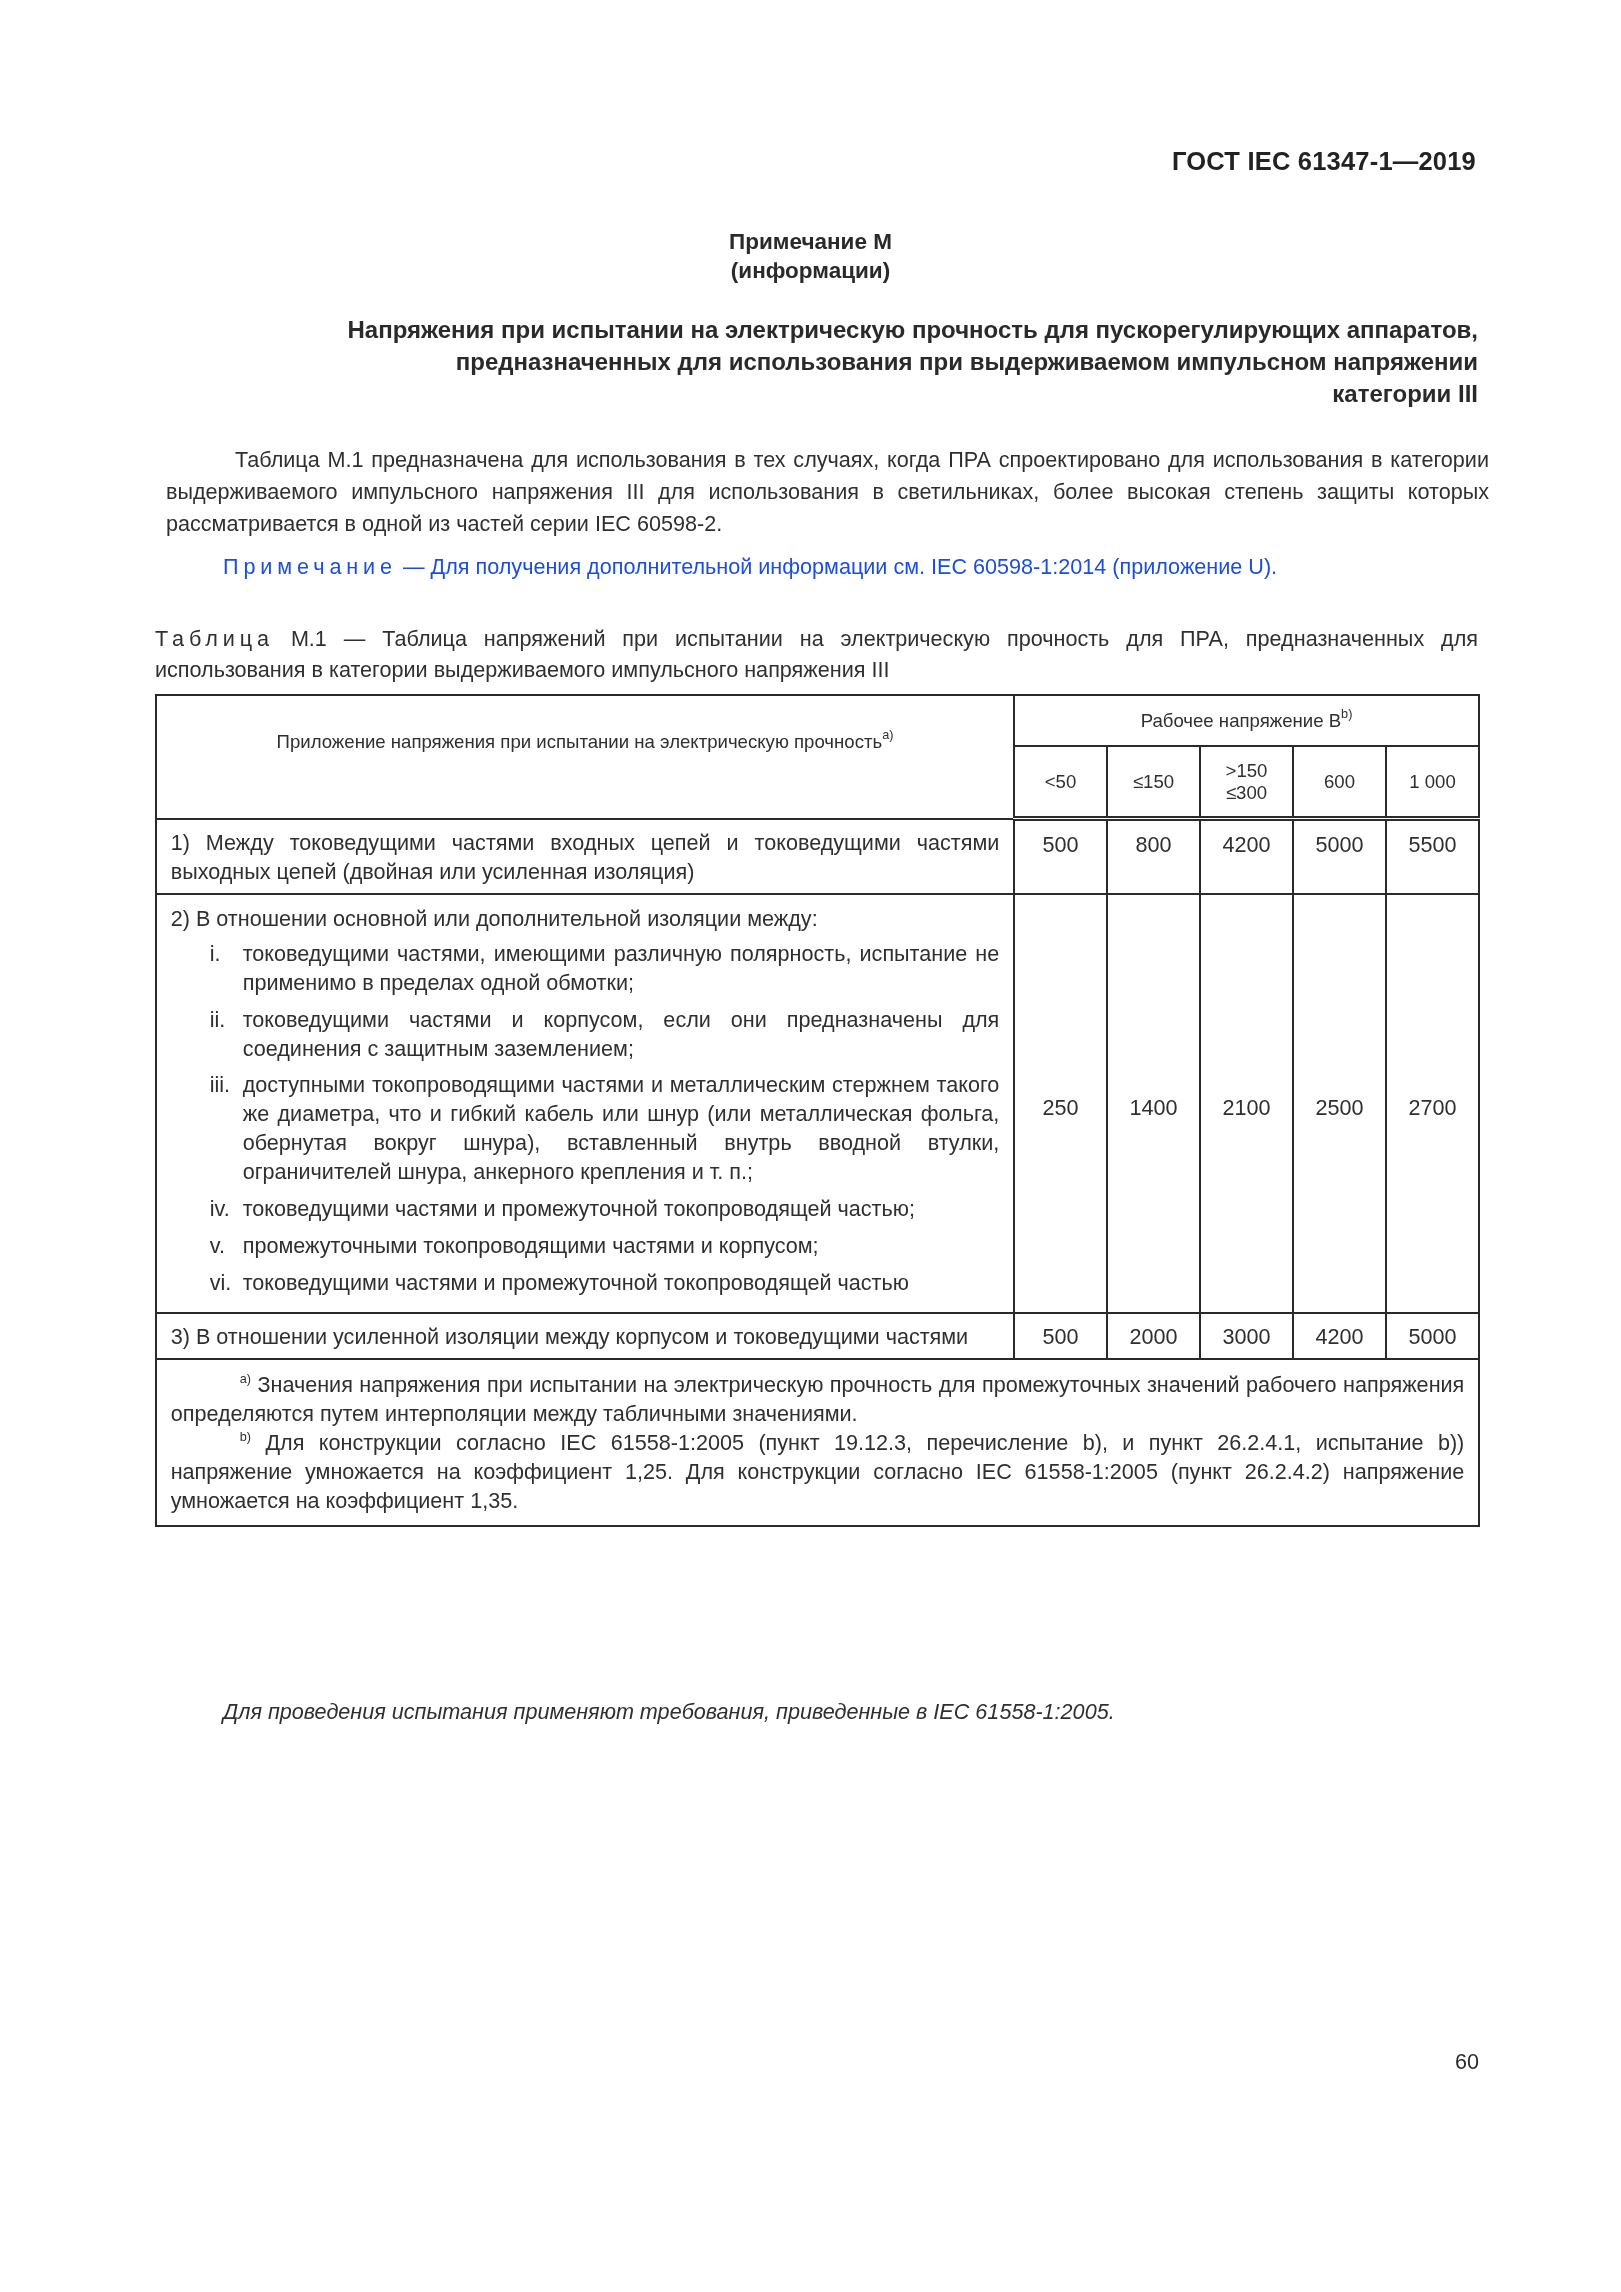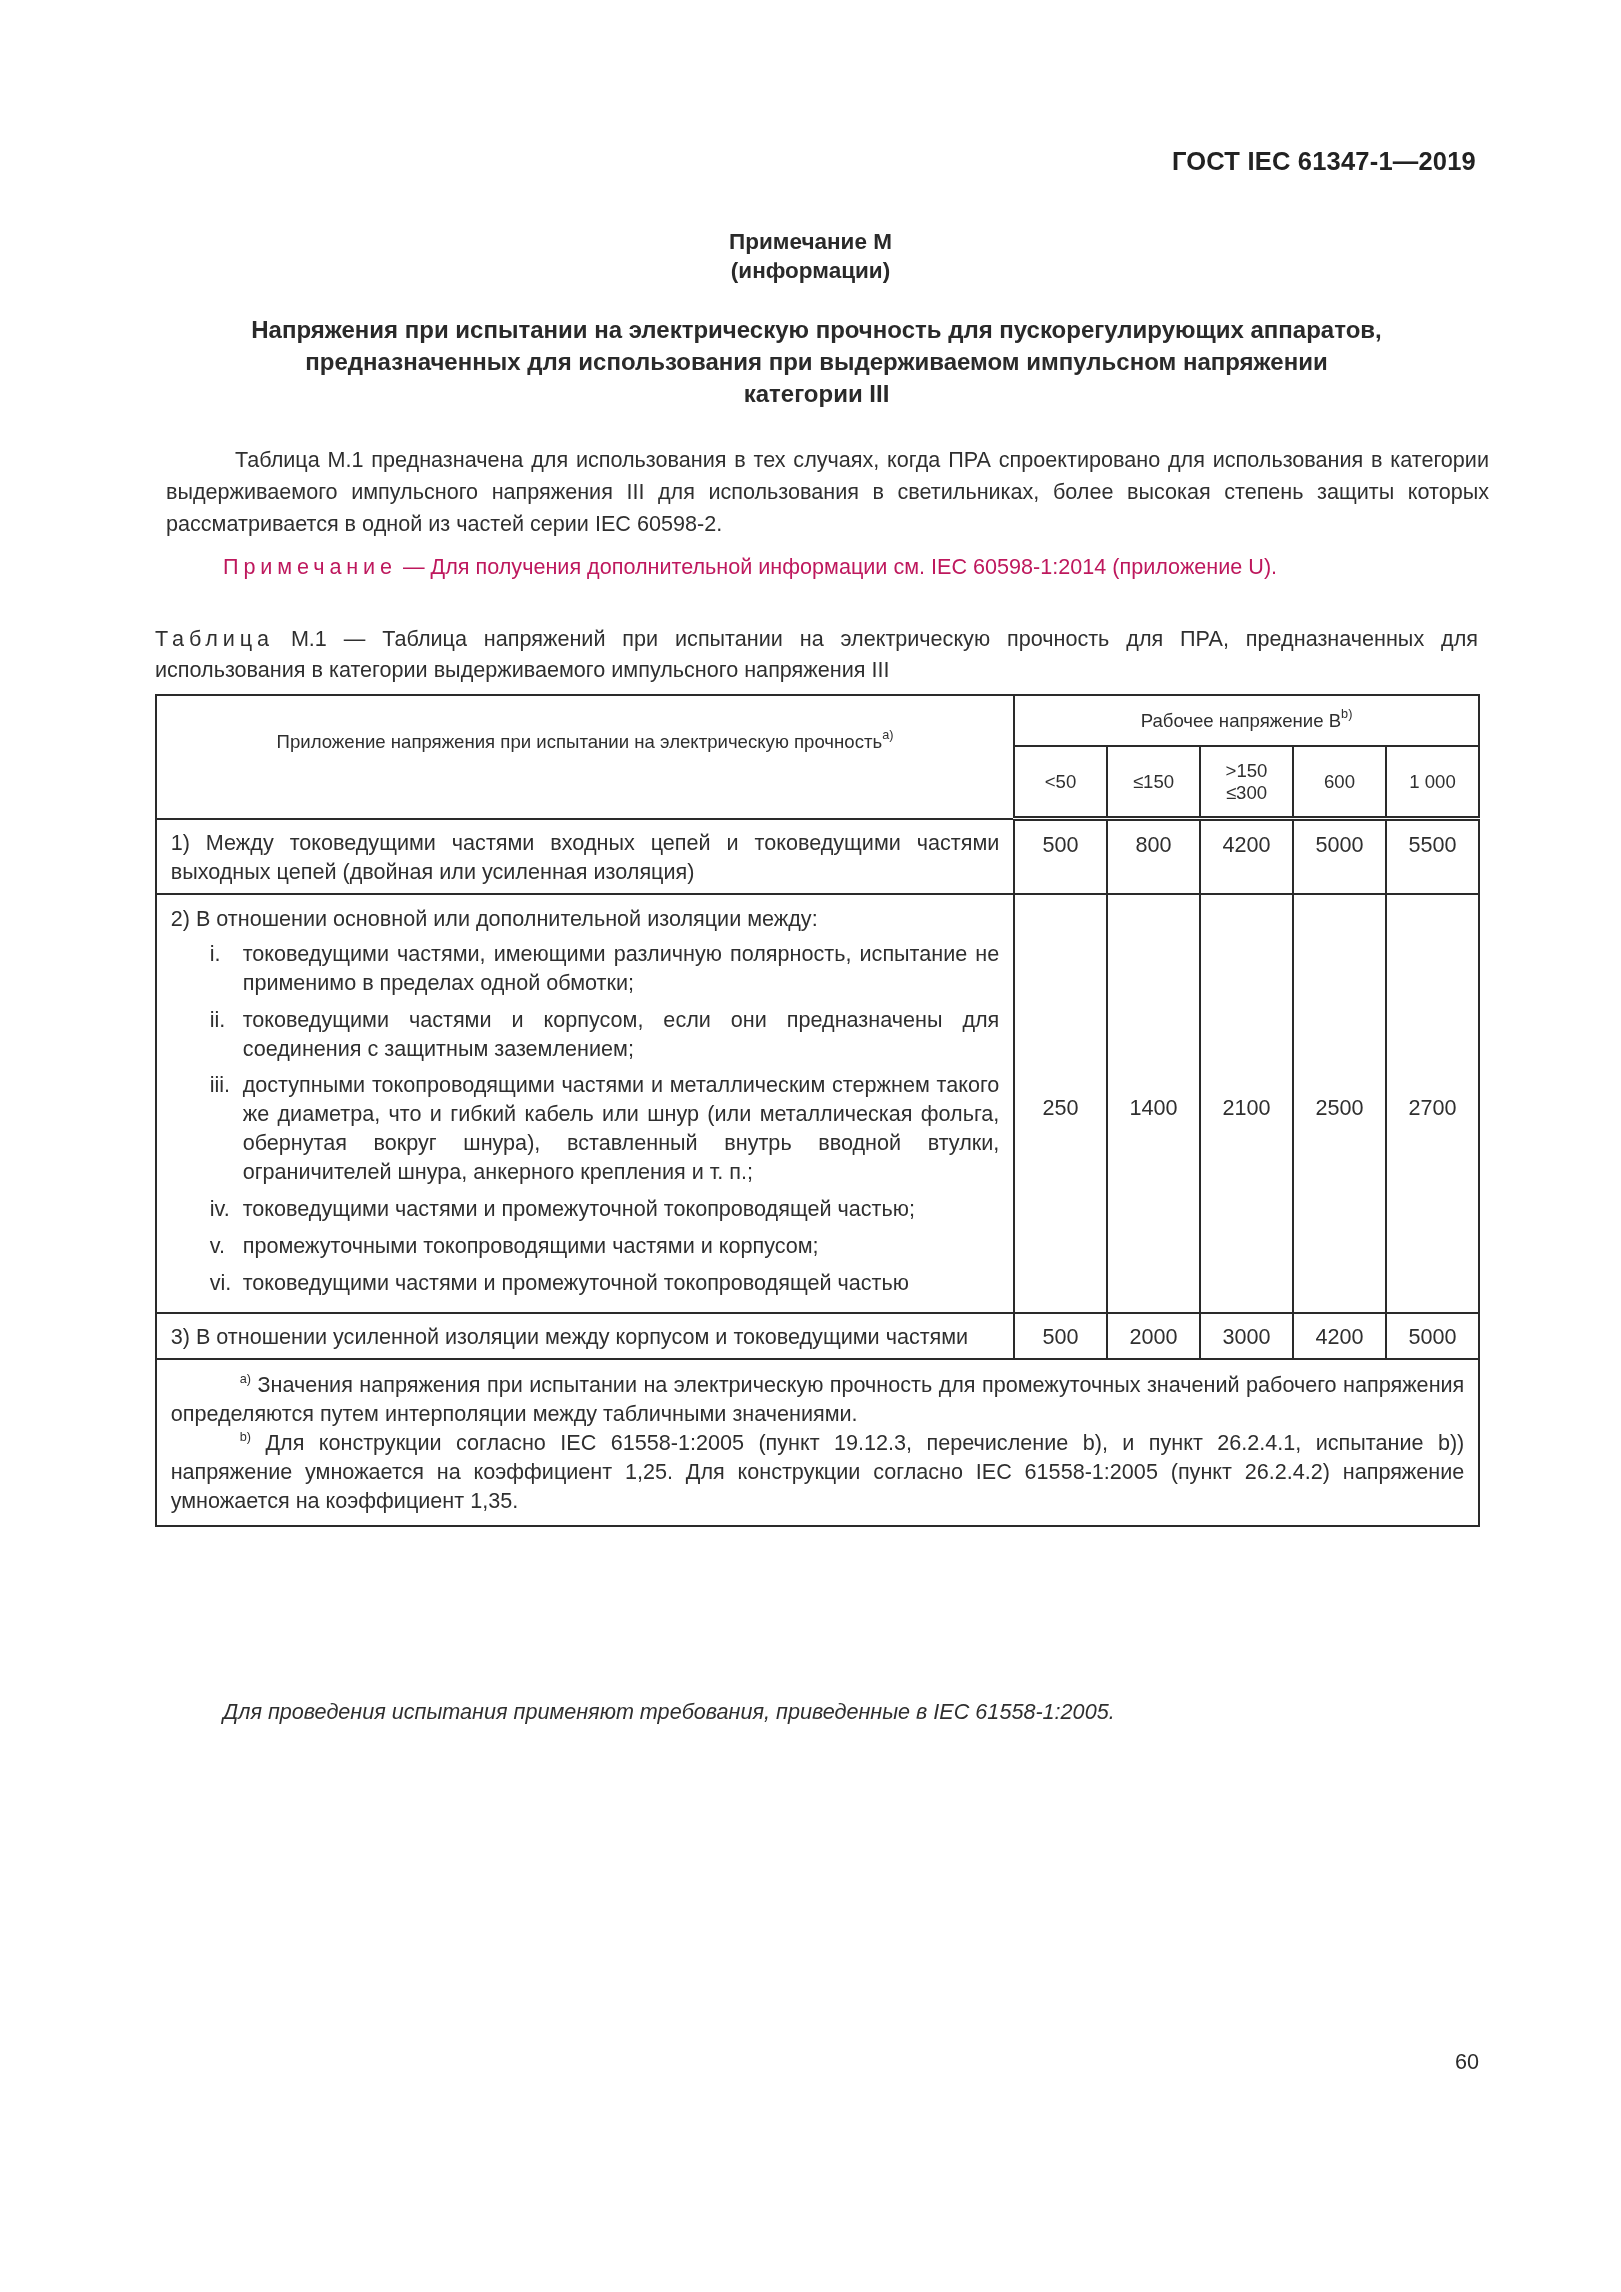--- a/index.html
+++ b/index.html
@@ -10,31 +10,31 @@
     .doc-code {
       position: absolute; top: 147px; right: 145px;
       font-size: 25.5px; font-weight: bold; color: #222;
       letter-spacing: 0.2px;
     }
     .annex-head {
       position: absolute; top: 227px; left: 0; width: 1621px; text-align: center;
       font-size: 22.5px; font-weight: bold; line-height: 29px; color: #2a2a2a;
     }
     .annex-title {
-      position: absolute; top: 314px; left: 155px; width: 1323px; text-align: center;
+      position: absolute; top: 314px; left: 155px; width: 1323px; text-align: right;
       font-size: 24px; font-weight: bold; line-height: 32px; color: #2a2a2a;
     }
     .intro {
       position: absolute; top: 444px; left: 166px; width: 1323px;
       font-size: 21.6px; line-height: 32px; text-align: justify; color: #2f2f2f;
       text-indent: 69px; margin: 0;
     }
     .note {
       position: absolute; top: 552px; left: 223px; width: 1255px;
-      font-size: 21.6px; line-height: 29px; color: #be185d; margin: 0;
+      font-size: 21.6px; line-height: 29px; color: #1d4ed8; margin: 0;
     }
     .spaced { letter-spacing: 4.9px; }
     .table-caption {
       position: absolute; top: 623px; left: 155px; width: 1323px;
       font-size: 21.6px; line-height: 31px; text-align: justify; color: #2f2f2f; margin: 0;
     }
     table.main {
       position: absolute; top: 694px; left: 155px; width: 1323px;
       border-collapse: collapse; table-layout: fixed;
       font-size: 21.6px; color: #2f2f2f;

